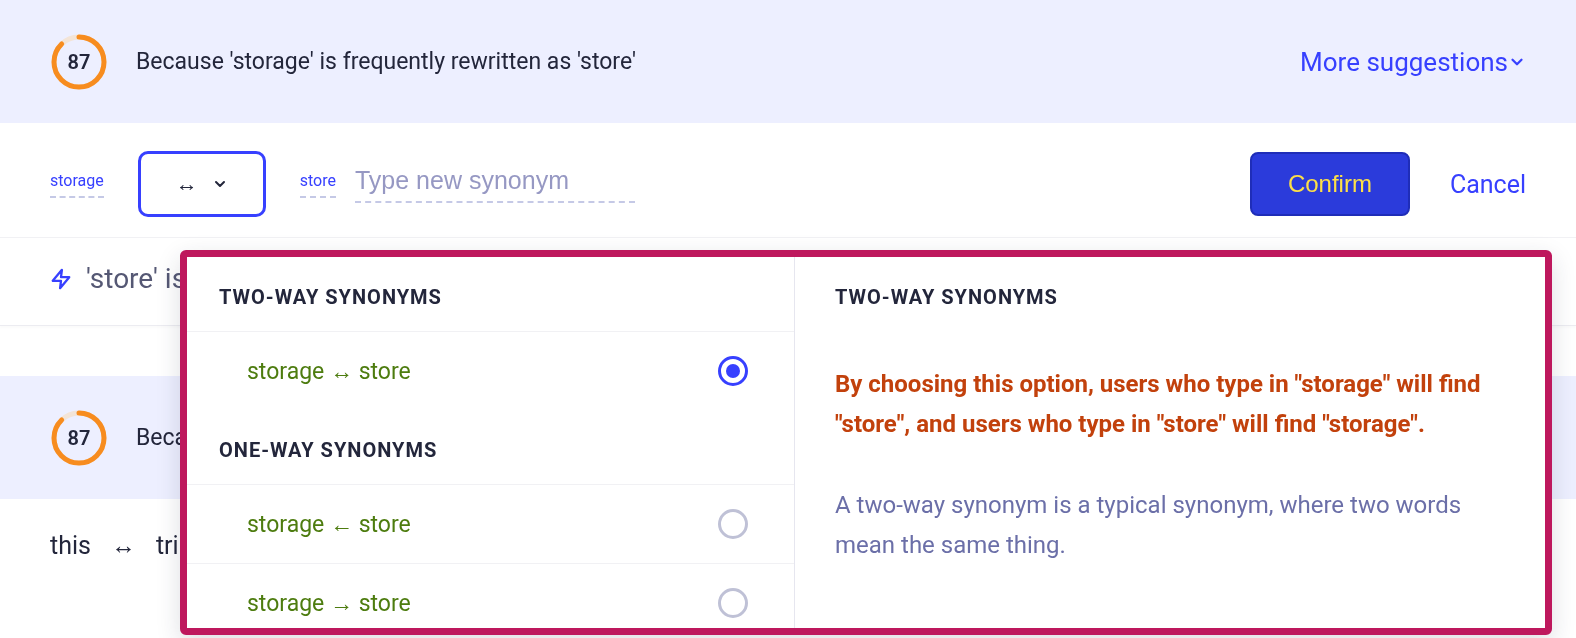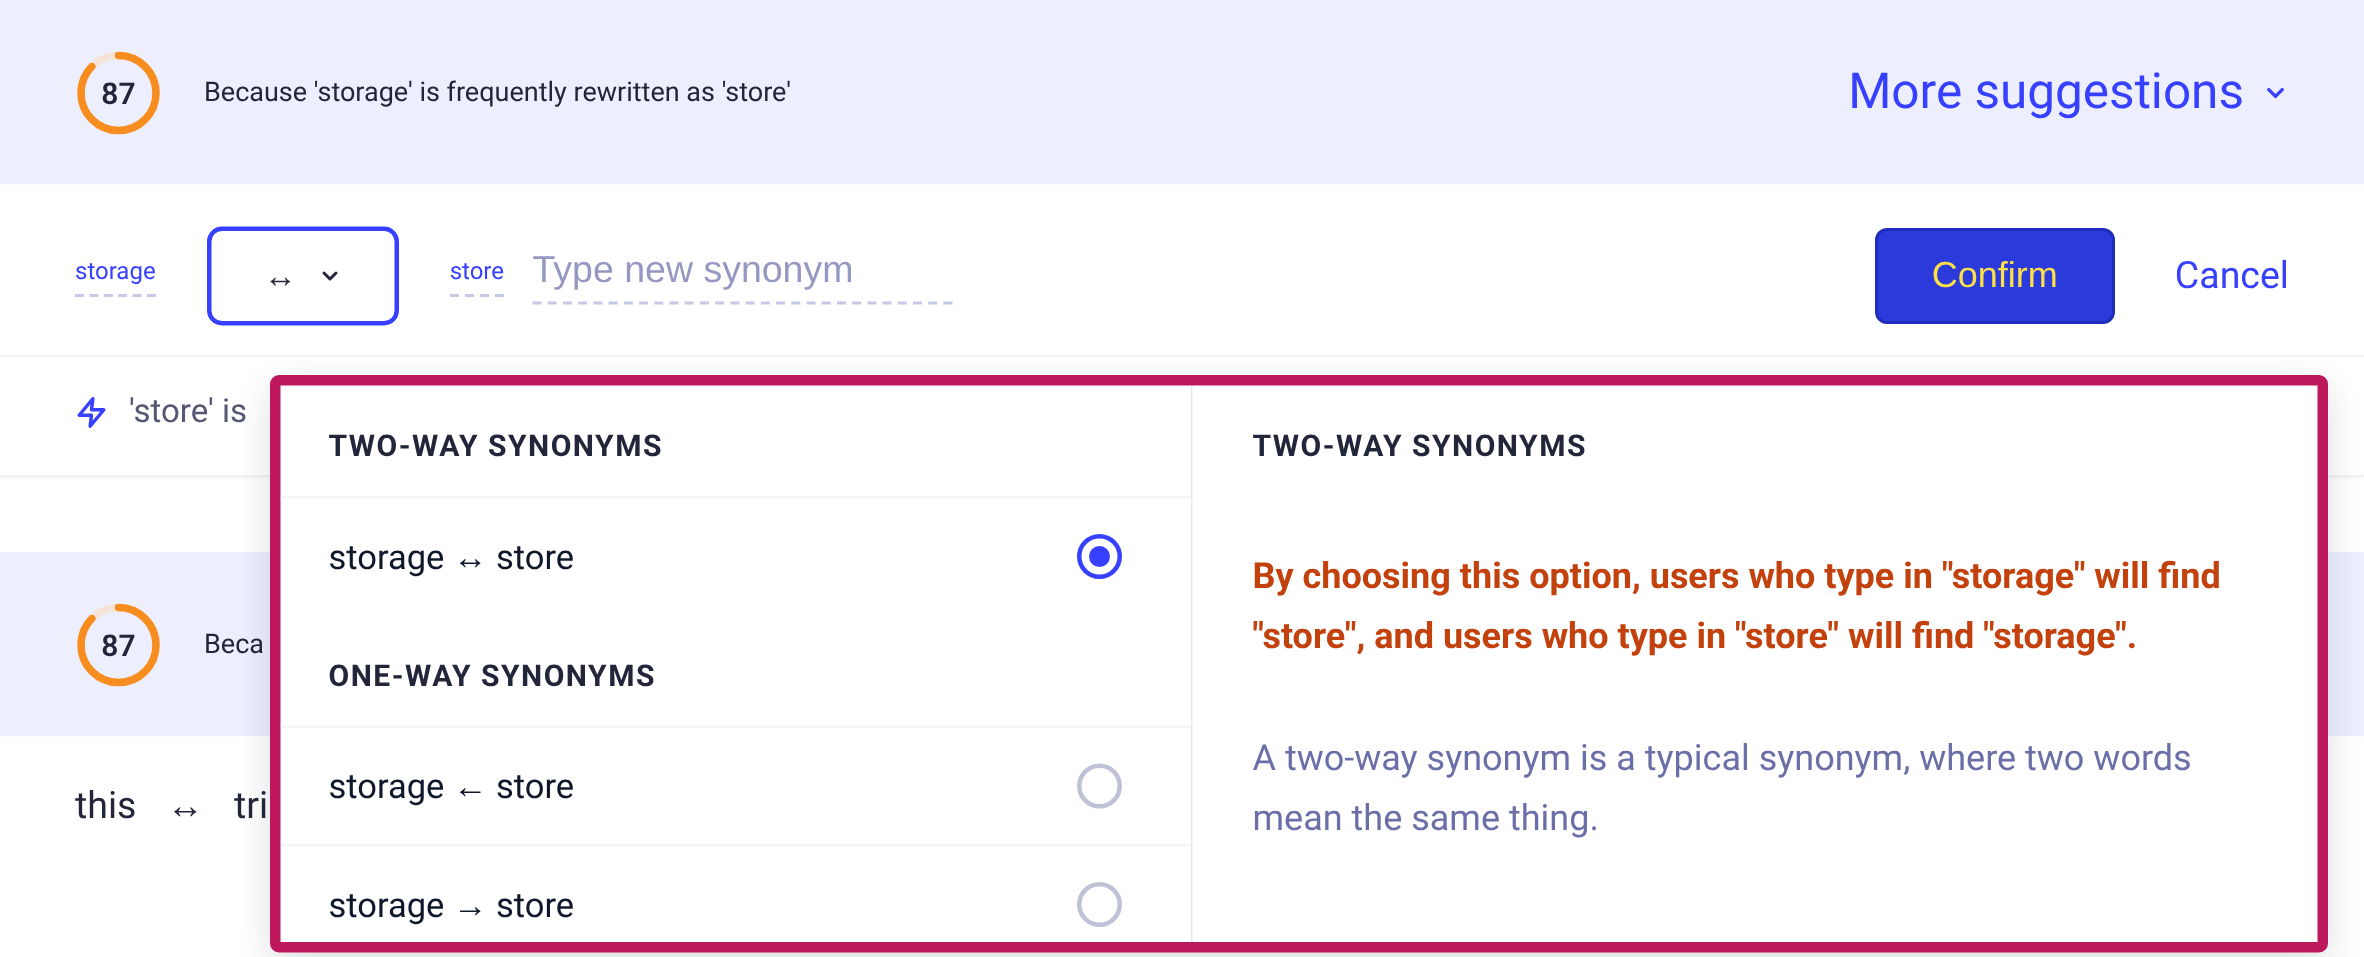--- a/index.html
+++ b/index.html
@@ -24,24 +24,24 @@
   }
   .banner-left { display: flex; align-items: center; gap: 28px; }
   .score-ring {
     width: 58px; height: 58px; position: relative; flex: 0 0 auto;
   }
   .score-ring svg { transform: rotate(-90deg); }
   .score-ring .score-num {
     position: absolute; inset: 0; display: flex; align-items: center; justify-content: center;
     font-size: 20px; font-weight: 600; color: #23263b;
   }
-  .banner-reason { font-size: 18px; color: #23263b; }
+  .banner-reason { font-size: 23px; color: #23263b; }
   .more-suggestions {
-    display: flex; align-items: center; gap: 12px; color: #3740ff;
-    font-size: 33px; cursor: pointer;
+    display: flex; align-items: center; gap: 0; color: #3740ff;
+    font-size: 26px; cursor: pointer;
   }
   .more-suggestions .chev { width: 18px; height: 18px; }
 
   
   .editor-row {
     background: #ffffff;
     padding: 28px 50px 20px 50px;
     display: flex; align-items: center; position: relative;
     border-bottom: 1px solid #f1f1f4;
   }
@@ -85,21 +85,21 @@
 
   
   .info-row {
     background: #fff;
     padding: 24px 50px 30px 50px;
     display: flex; align-items: center; gap: 14px;
     border-bottom: 1px solid #ececf1;
     box-shadow: 0 2px 2px rgba(0,0,0,0.02);
   }
   .bolt-icon { width: 22px; height: 22px; color: #3740ff; }
-  .info-text { font-size: 22px; color: #555874; }
+  .info-text { font-size: 28px; color: #555874; }
 
   
   .card2 {
     margin-top: 50px;
     background: #edefff;
     height: 123px;
     display: flex; align-items: center; gap: 28px;
     padding: 0 50px;
   }
 
@@ -134,21 +134,21 @@
     color: #23263b;
     padding: 28px 32px 22px 32px;
   }
   .dd-option {
     display: flex; align-items: center; justify-content: space-between;
     padding: 24px 46px 24px 32px;
     border-top: 1px solid #f1f1f4;
     cursor: pointer;
   }
   .dd-option:last-child { padding-bottom: 10px; }
-  .dd-option .lbl { font-size: 23px; color: #0f172a; }
+  .dd-option .lbl { font-size: 23px; color: #4d7c0f; margin-left: 28px; }
   .radio {
     width: 30px; height: 30px; border-radius: 50%;
     border: 3px solid #bfc1d6;
     position: relative; flex: 0 0 auto;
   }
   .radio.selected { border-color: #3740ff; }
   .radio.selected::after {
     content: ""; position: absolute; inset: 5px; border-radius: 50%; background: #3740ff;
   }
   .dd-right {

